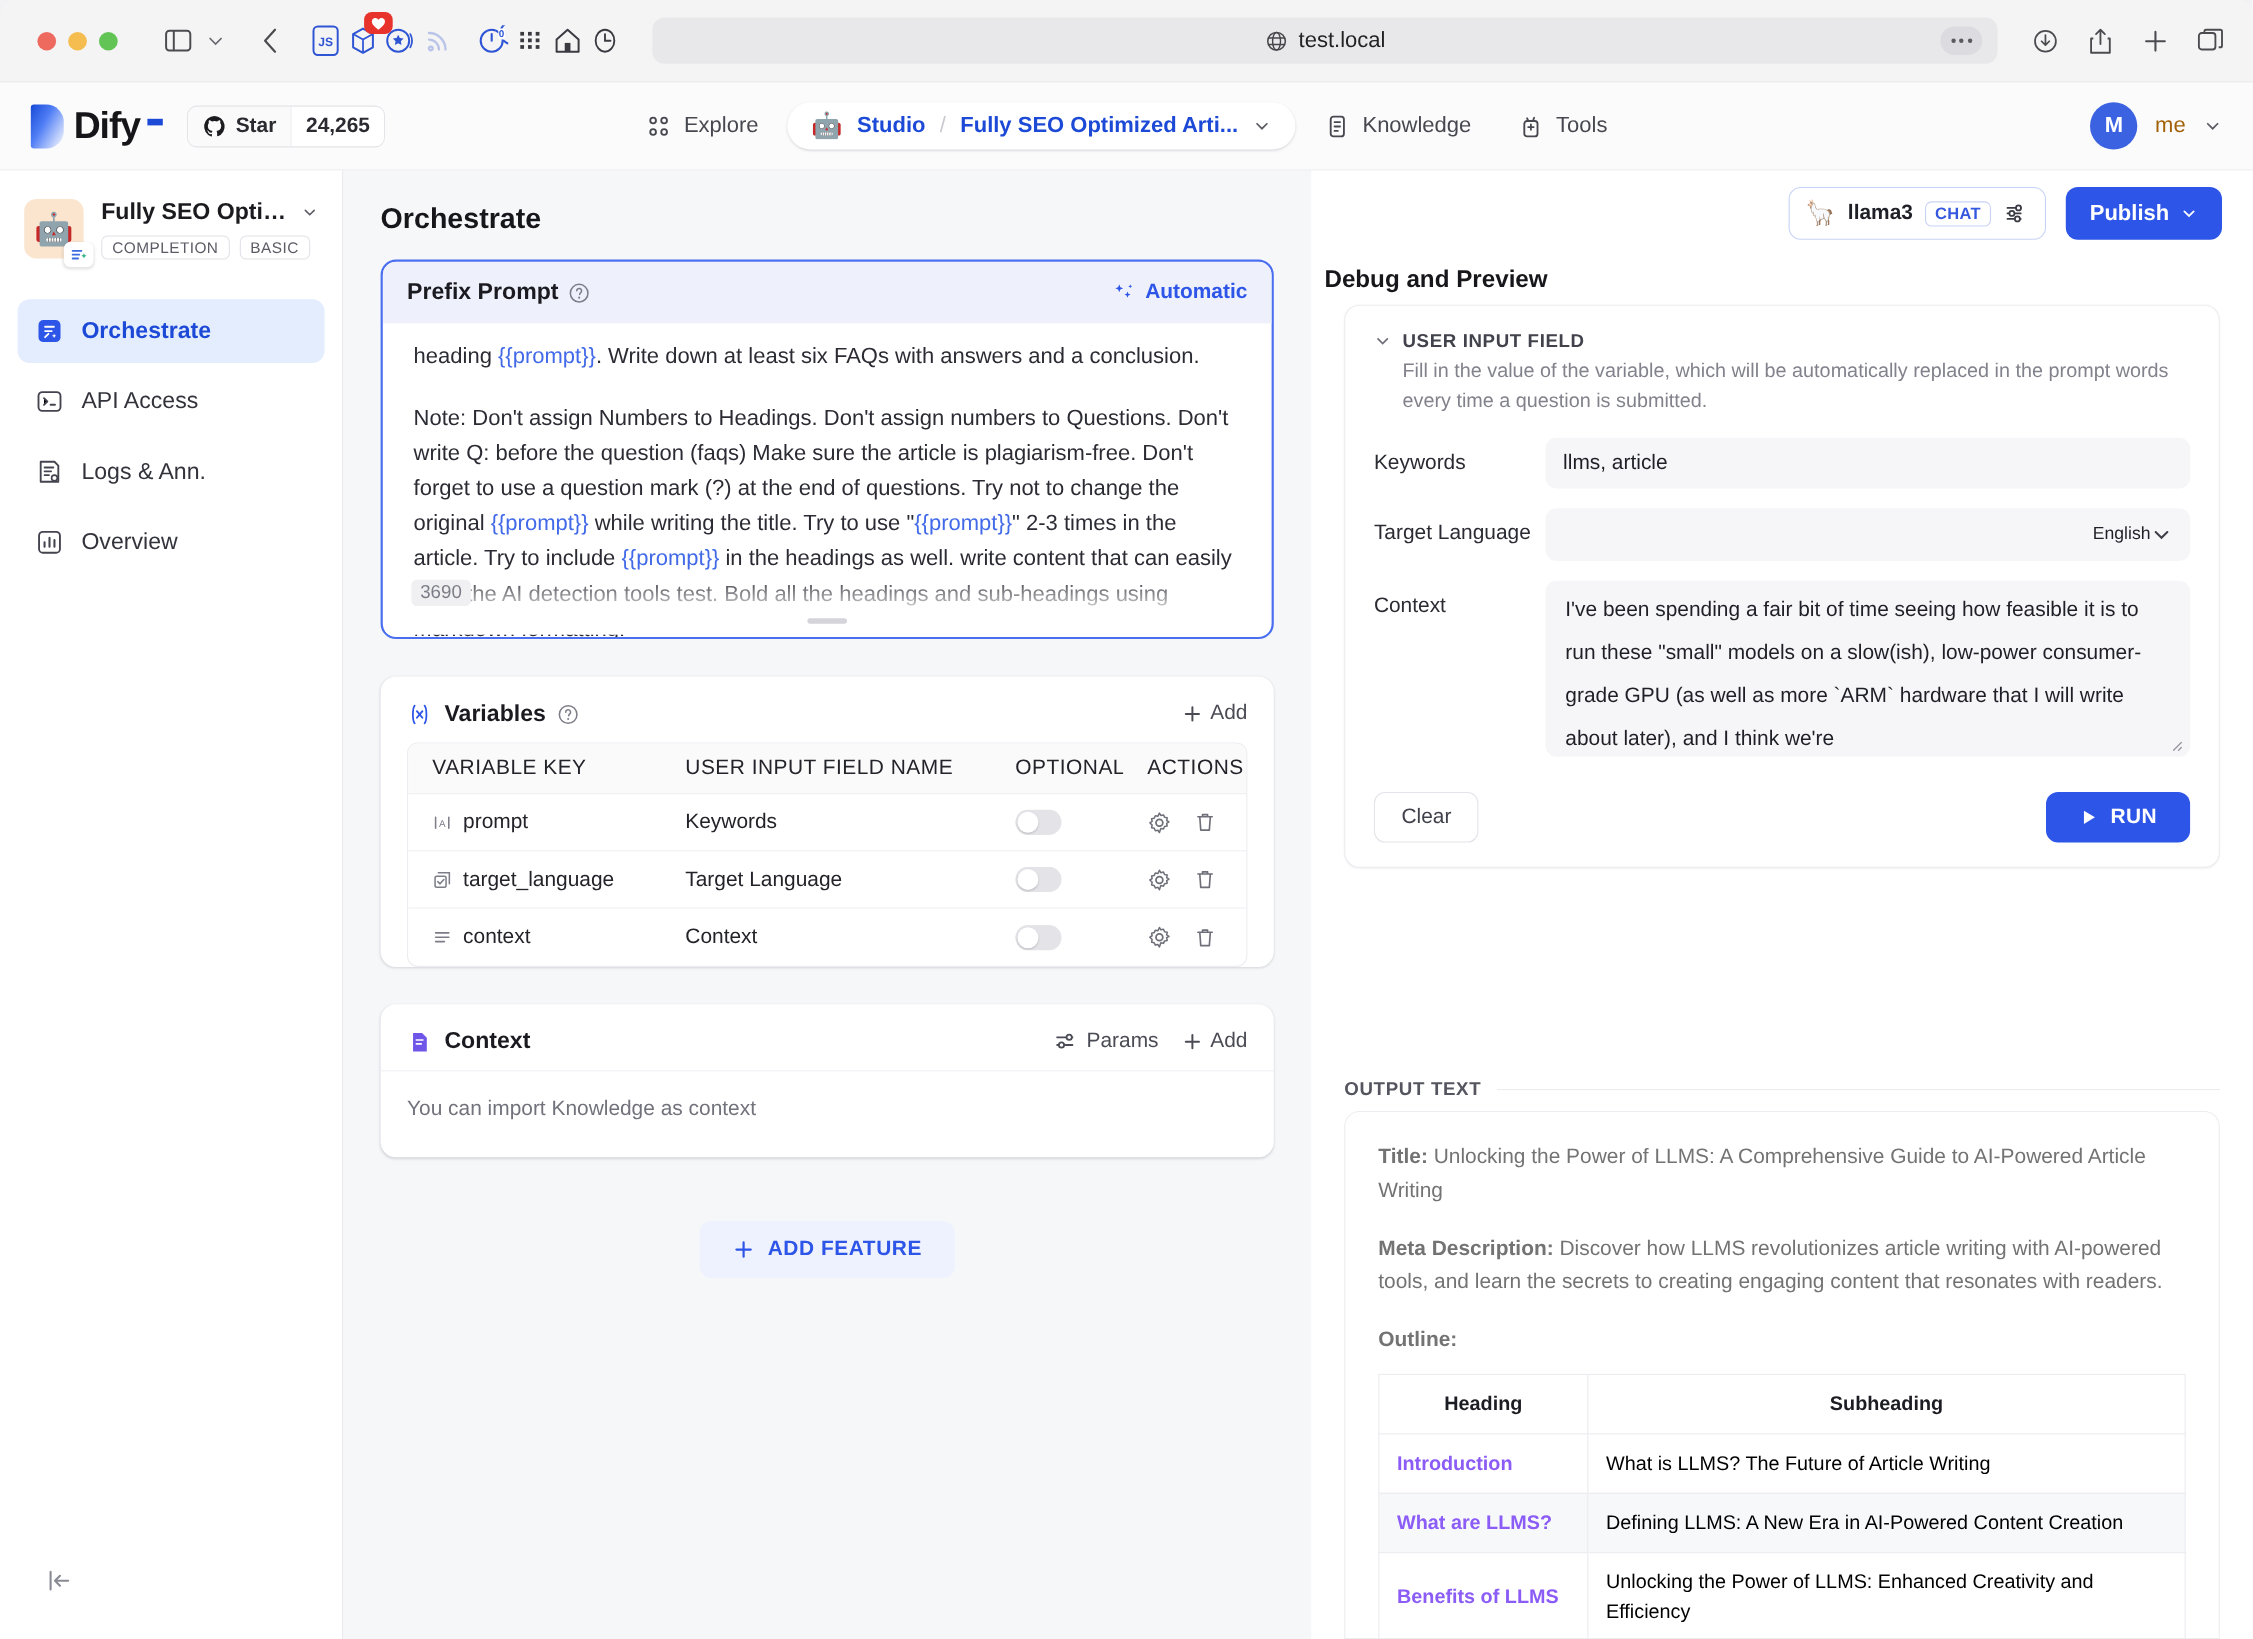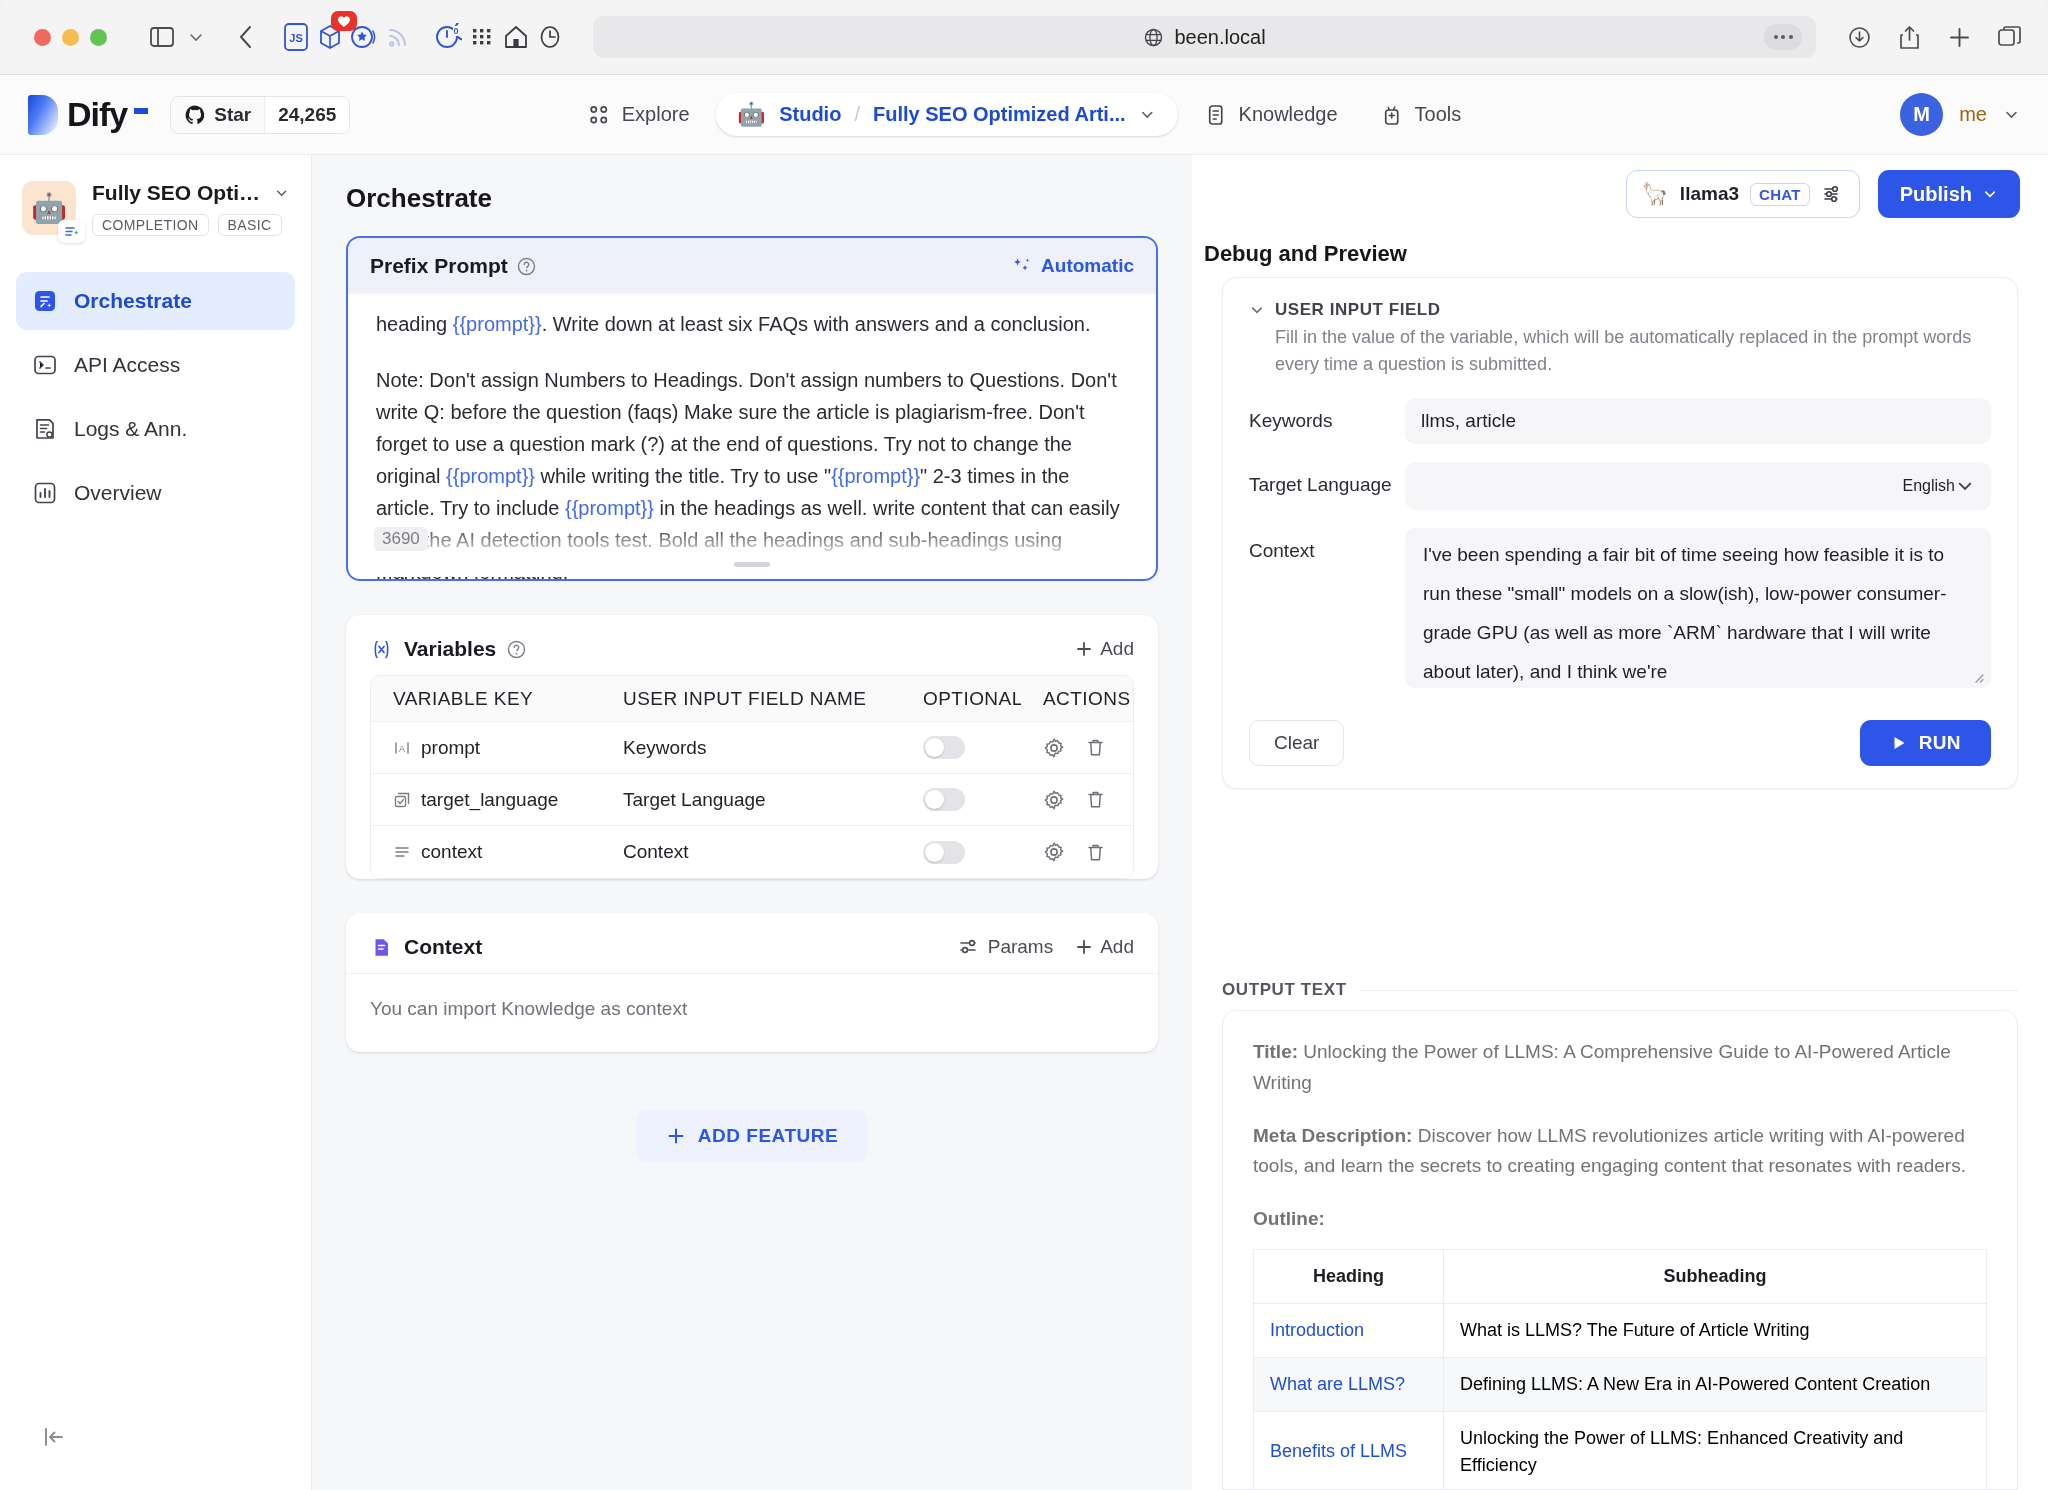--- a/index.html
+++ b/index.html
@@ -207,21 +207,21 @@
   .out-label{font-size:17px;font-weight:600;letter-spacing:.6px;color:#55555f;}
   .out-rule{flex:1;height:1px;background:#ececf0;}
   .out-card{position:absolute;top:855px;left:30px;width:796px;height:480px;border:1px solid #ededf1;
      border-top-left-radius:14px;border-top-right-radius:14px;background:#fff;overflow:hidden;padding:26px 30px;}
   .out-p{font-size:19px;line-height:1.62;color:#737373;margin-bottom:22px;}
   .out-p b{font-weight:700;}
   .out-table{width:100%;border-collapse:collapse;margin-top:4px;border:1px solid #ebebf0;}
   .out-table th,.out-table td{border:1px solid #ebebf0;padding:13px 16px;font-size:18px;line-height:1.5;
      vertical-align:middle;}
   .out-table th{text-align:center;font-weight:700;color:#1c1c23;}
-  .out-table td.h{font-weight:400;color:#1d4ed8;width:190px;}
+  .out-table td.h{font-weight:700;color:#8b5cf6;width:190px;}
   .out-table tr.alt td{background:#f7f8fa;}
 
   svg{display:block;}
 </style>
 </head>
 <body>
 
 <div class="screen">
 
   <div class="browser-bar">
@@ -316,21 +316,21 @@
         </svg>
     </div>
 
     <div class="addrbar">
       <div class="addr-inner">
         <svg width="21" height="21" viewBox="0 0 21 21">
             <circle cx="10.5" cy="10.5" r="8" fill="none" stroke="#46464c" stroke-width="1.4"></circle>
             <ellipse cx="10.5" cy="10.5" rx="3.6" ry="8" fill="none" stroke="#46464c" stroke-width="1.3"></ellipse>
             <path d="M2.8 7.6h15.4M2.8 13.4h15.4" stroke="#46464c" stroke-width="1.3"></path>
           </svg>
-        <span class="addr-text">been.local</span>
+        <span class="addr-text">test.local</span>
       </div>
       <span class="addr-dots">
           <i></i>
           <i></i>
           <i></i>
         </span>
     </div>
 
     <div class="tb-icon">
       <svg width="27" height="27" viewBox="0 0 27 27">

